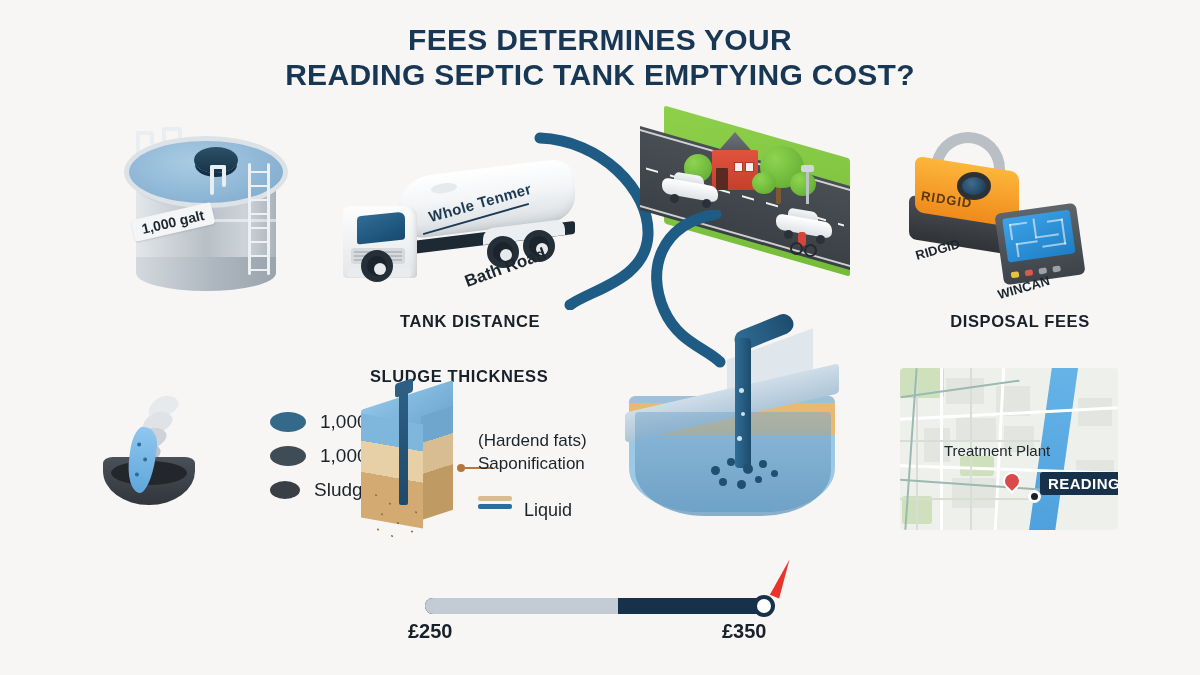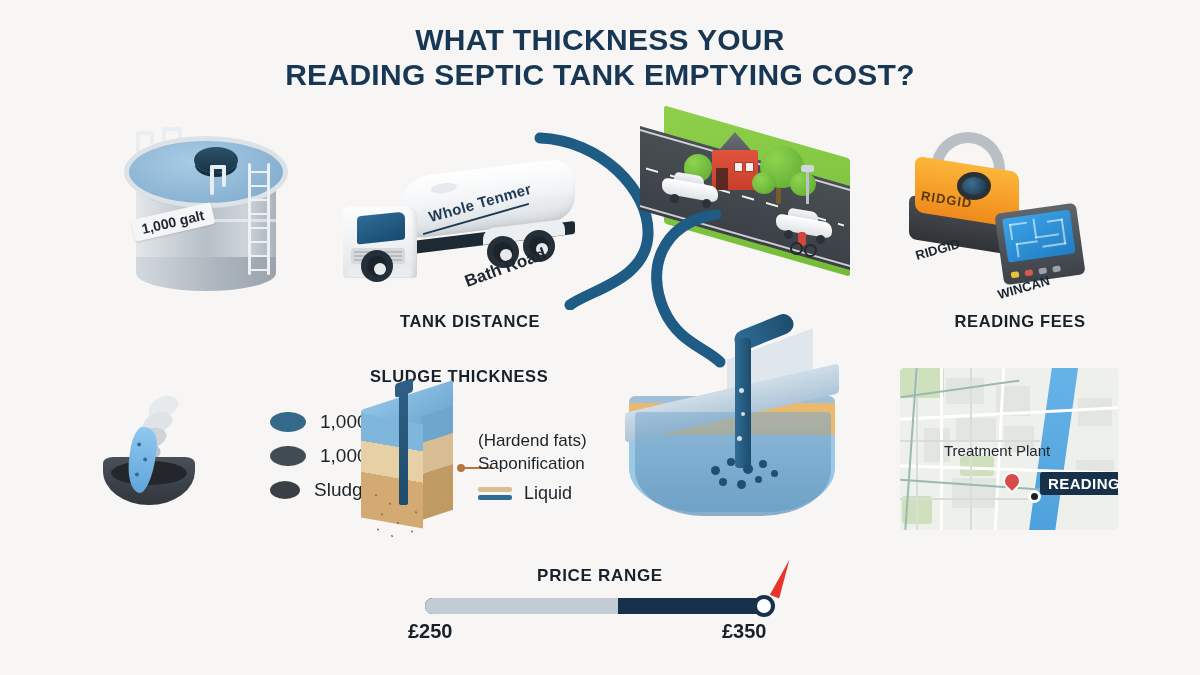--- a/index.html
+++ b/index.html
@@ -240,21 +240,21 @@
     transform:skewY(-18deg);
   }
   .leader{position:absolute;left:108px;top:72px;width:30px;height:2px;background:#b6773c;}
   .leader:before{content:"";position:absolute;left:-6px;top:-3px;width:8px;height:8px;border-radius:50%;background:#b6773c;}
   .sl-label{
     position:absolute;left:478px;top:430px;width:230px;font-size:17px;color:#1b222a;line-height:1.35;
   }
   .sl-liq{position:absolute;left:478px;top:483px;display:flex;align-items:center;}
   .sl-liq .bars{width:34px;margin-right:12px;}
   .sl-liq .bars div{height:5px;border-radius:2px;margin:3px 0;}
-  .sl-liq span{font-size:18px;color:#1b222a;}
+  .sl-liq span{font-size:18px;color:#1b222a;margin-top:17px;}
 
   
   .cut{position:absolute;left:615px;top:340px;width:250px;height:200px;}
   .cut-back{
     position:absolute;left:112px;top:4px;width:86px;height:60px;background:#dfe6ec;
     transform:skewY(-20deg);
   }
   .cut-body{
     position:absolute;left:14px;top:56px;width:206px;height:116px;
     background:linear-gradient(180deg,#9fc0d8 0 6%,#e8b96f 6% 34%,#9cc9e6 34% 100%);
@@ -333,21 +333,21 @@
   }
   .p-min{position:absolute;left:408px;top:620px;font-size:20px;font-weight:bold;color:#18202a;}
   .p-max{position:absolute;left:722px;top:620px;font-size:20px;font-weight:bold;color:#18202a;}
 </style>
 </head>
 <body style="background: rgb(247, 246, 244);">
 
 <div class="stage">
 
   <div class="title" style="color: rgb(24, 55, 84);">
-    <span>WHAT THICKNESS YOUR</span>
+    <span>FEES DETERMINES YOUR</span>
     <span class="l2">READING SEPTIC TANK EMPTYING COST?</span>
   </div>
 
   <div class="tank-wrap">
     <div class="pipe" style="left:18px;top:6px;height:24px;"></div>
     <div class="pipe-h" style="left:18px;top:6px;width:16px;"></div>
     <div class="pipe" style="left:32px;top:6px;height:14px;"></div>
     <div class="pipe" style="left:44px;top:2px;height:28px;"></div>
     <div class="pipe-h" style="left:44px;top:2px;width:18px;"></div>
     <div class="pipe" style="left:60px;top:2px;height:20px;"></div>
@@ -473,21 +473,21 @@
         <i style="left:36px;top:32px;width:24px;height:2px;"></i>
       </div>
       <div class="mbtn" style="left:8px;background:#e8c33a;"></div>
       <div class="mbtn" style="left:22px;background:#d9594a;"></div>
       <div class="mbtn" style="left:36px;background:#9aa2a8;"></div>
       <div class="mbtn" style="left:50px;background:#9aa2a8;"></div>
     </div>
     <div class="tag" style="left:10px;top:112px;transform:rotate(-16deg);">RIDGID</div>
     <div class="tag" style="left:92px;top:150px;transform:rotate(-16deg);">WINCAN</div>
   </div>
-  <div class="caption" style="left:870px;top:312px;width:300px;">READING FEES</div>
+  <div class="caption" style="left:870px;top:312px;width:300px;">DISPOSAL FEES</div>
 
   <div class="legend-img">
     <div class="drop" style="left:52px;top:2px;width:32px;height:20px;background:#e7eaec;transform:rotate(-28deg);"></div>
     <div class="drop" style="left:46px;top:18px;width:32px;height:20px;background:#dfe3e6;transform:rotate(-28deg);"></div>
     <div class="drop" style="left:40px;top:34px;width:32px;height:20px;background:#cdd3d8;transform:rotate(-28deg);"></div>
     <div class="drop" style="left:34px;top:50px;width:32px;height:20px;background:#bcc3c9;transform:rotate(-28deg);"></div>
     <div class="bowl"></div>
     <div class="bowl-in"></div>
     <div class="splash">
       <i style="left:6px;top:16px;"></i>
@@ -586,21 +586,20 @@
     <div class="mroad2" style="left:0;top:130px;width:140px;height:2px;"></div>
     <div class="mteal" style="left:0;top:20px;width:120px;height:2px;transform:rotate(-8deg);"></div>
     <div class="mteal" style="left:10px;top:0;width:2px;height:162px;transform:rotate(4deg);"></div>
     <div class="mteal" style="left:0;top:116px;width:150px;height:2px;transform:rotate(4deg);"></div>
     <div class="mlabel">Treatment Plant</div>
     <div class="pin"></div>
     <div class="pin-dot"></div>
     <div class="badge">READING</div>
   </div>
 
-  <div class="price-title">PRICE RANGE</div>
   <div class="track" style="background: rgb(195, 204, 212); width: 350px;">
     <div class="fill" id="slider-fill" style="width: 339px; background: rgb(23, 49, 74);"></div>
     <div style="position: absolute; left: 0px; top: 0px; height: 16px; width: 193px; background: rgb(195, 204, 212); border-radius: 9px 0px 0px 9px;"></div>
       <div class="knob" id="slider-knob" style="left: 328px; border-color: rgb(23, 49, 74);"></div>
     <div class="arrow" id="slider-arrow" style="left: 352px; top: -40px; border-bottom-color: rgb(232, 52, 42);"></div>
   </div>
   <div class="p-min">£250</div>
   <div class="p-max">£350</div>
 
 </div>

